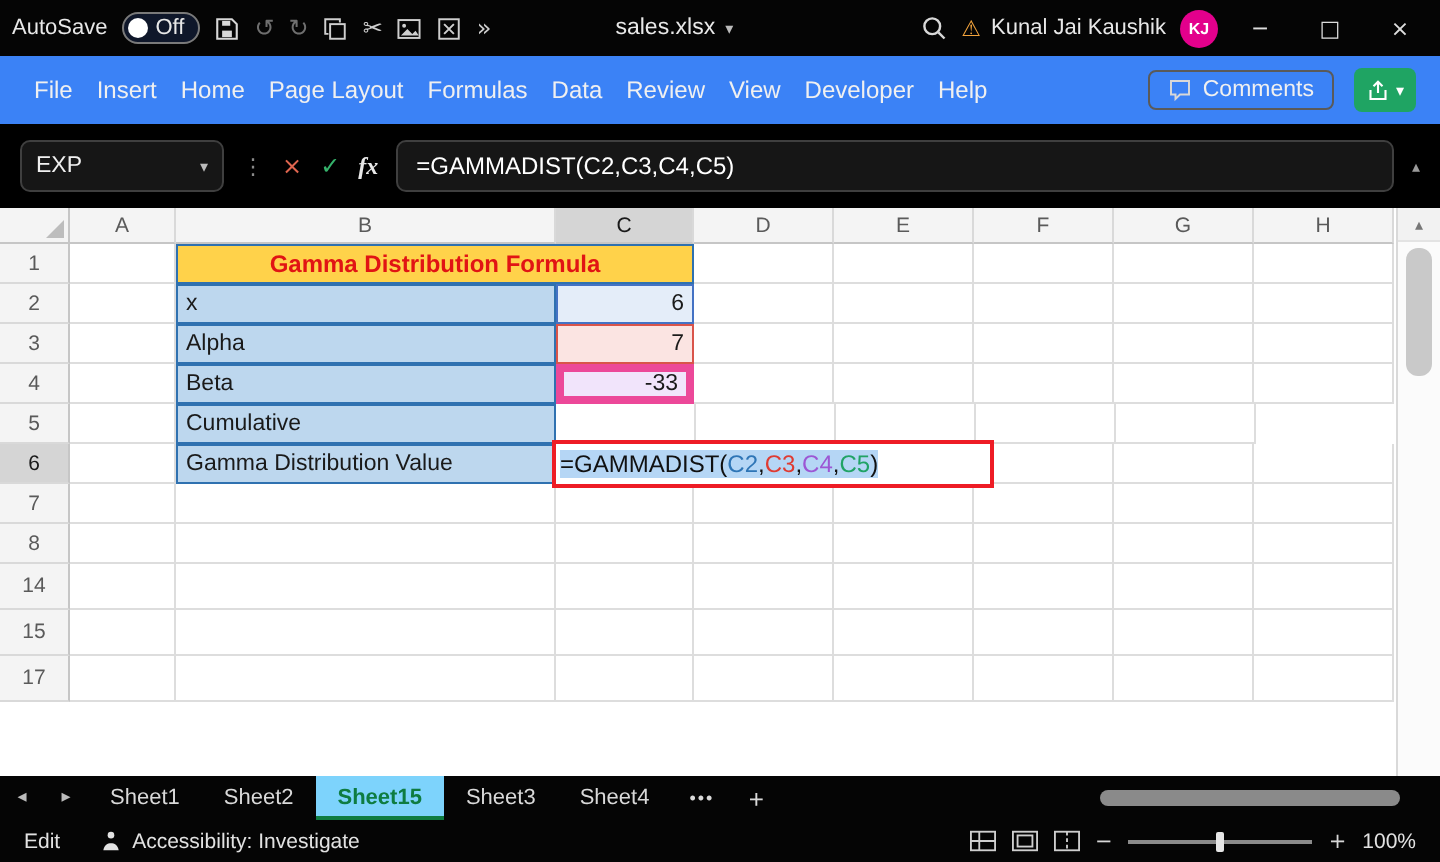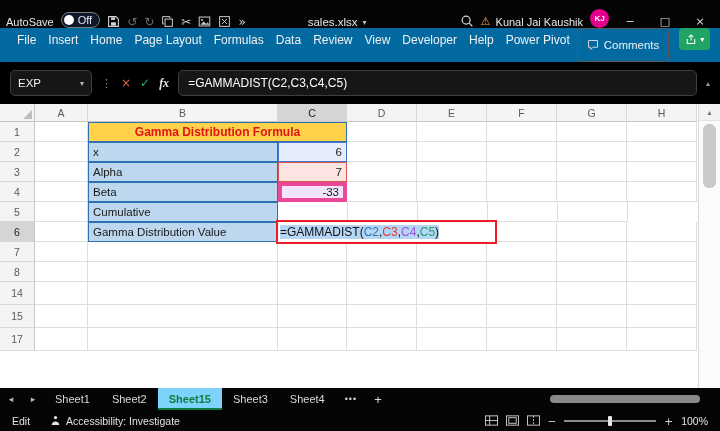--- a/index.html
+++ b/index.html
@@ -1,43 +1,43 @@
 <!DOCTYPE html>
 <html><head>
 <meta charset="utf-8">
 <style>
   *{margin:0;padding:0;box-sizing:border-box}
   html,body{width:720px;height:431px;overflow:hidden}
   body{font-family:"Liberation Sans",sans-serif;background:#000;font-size:12px;-webkit-font-smoothing:antialiased}
   .app{display:flex;flex-direction:column;width:720px;height:431px}
 
   
-  .titlebar{flex:0 0 28px;background:#050505;display:flex;align-items:flex-end;padding:0 6px;color:#e8e8e8;font-size:11px;gap:7px}
+  .titlebar{flex:0 0 28px;background:#050505;display:flex;align-items:center;padding:0 6px;color:#e8e8e8;font-size:11px;gap:7px}
   .pill{display:inline-flex;align-items:center;gap:4px;border:1px solid #7a7a7a;border-radius:9px;padding:1px 7px 1px 2px;background:#0f172a;cursor:pointer}
   .knob{width:10px;height:10px;border-radius:50%;background:#fff}
   .tbg{color:#cfcfcf;font-family:"DejaVu Sans",sans-serif;font-size:12px;line-height:1}
   .dim{color:#6f6f6f}
   .tbicon{display:flex;align-items:center}
   .fileg{display:flex;align-items:center;gap:5px;margin-left:55px;font-size:11.5px;cursor:pointer}
   .caret{font-size:8px;color:#bbb;font-family:"DejaVu Sans",sans-serif}
   .searchg{margin-left:auto}
   .userg{display:flex;align-items:center;gap:5px;cursor:pointer}
   .warn{color:#F2A33C;font-size:11px;font-family:"DejaVu Sans",sans-serif}
   .avatar{width:19px;height:19px;border-radius:50%;background:#E3008C;color:#fff;font-size:8px;font-weight:700;display:flex;align-items:center;justify-content:center}
   .winb{width:28px;text-align:center;color:#ddd;font-size:11px;font-family:"DejaVu Sans",sans-serif;cursor:pointer}
 
   
-  .menubar{flex:0 0 34px;background:#0369a1;display:flex;padding:0 12px;gap:2px;color:#f0f0f0;font-size:12px}
+  .menubar{flex:0 0 34px;background:#3b82f6;display:flex;align-items:center;padding:0 12px;gap:2px;color:#f0f0f0;font-size:12px}
   .mi{padding:5px 5px;border-radius:4px;white-space:nowrap;cursor:pointer}
   .comments{margin-left:auto;display:flex;align-items:center;gap:5px;border:1px solid #5a5a5a;border-radius:4px;padding:3px 9px;font-size:11.5px;cursor:pointer}
   .share{margin-left:8px;background:#1FA463;border-radius:4px;height:22px;padding:0 6px;display:flex;align-items:center;gap:3px;color:#fff;cursor:pointer}
 
   
   .fbar{flex:0 0 42px;background:#000;display:flex;align-items:center;padding:0 10px;gap:9px}
-  .namebox{width:82px;height:26px;background:#161616;border:1px solid #3f3f3f;border-radius:5px;color:#f0f0f0;font-size:11.5px;display:flex;align-items:center;justify-content:space-between;padding:0 7px;cursor:pointer}
+  .namebox{width:102px;height:26px;background:#161616;border:1px solid #3f3f3f;border-radius:5px;color:#f0f0f0;font-size:11.5px;display:flex;align-items:center;justify-content:space-between;padding:0 7px;cursor:pointer}
   .dots{color:#8a8a8a;font-family:"DejaVu Sans",sans-serif;font-size:11px}
   .fbtn{font-size:12px;font-family:"DejaVu Sans",sans-serif;cursor:pointer}
   .xred{color:#E0654F}
   .vgreen{color:#35B26B}
   .fx{font-style:italic;font-weight:700;color:#e8e8e8;font-size:12px;font-family:"Liberation Serif",serif;cursor:pointer}
   .finput{flex:1;height:26px;background:#161616;border:1px solid #3f3f3f;border-radius:5px;color:#fff;font-size:12px;display:flex;align-items:center;padding:0 9px}
   .collapse{color:#9a9a9a;font-size:8px;font-family:"DejaVu Sans",sans-serif}
 
   
   .sheet{flex:1;background:#fff;position:relative;overflow:hidden;color:#1a1a1a}
@@ -156,21 +156,20 @@
     <span class="mi">File</span>
     <span class="mi">Insert</span>
     <span class="mi">Home</span>
     <span class="mi">Page Layout</span>
     <span class="mi">Formulas</span>
     <span class="mi">Data</span>
     <span class="mi">Review</span>
     <span class="mi">View</span>
     <span class="mi">Developer</span>
     <span class="mi">Help</span>
-    <span class="mi">Power Pivot</span>
 
     <span class="comments">
       <span class="tbicon">
         <svg width="12" height="12" viewBox="0 0 16 16">
             <path d="M2 2h12v9H8l-3 3v-3H2z" fill="none" stroke="#d8d8d8" stroke-width="1.3"></path>
           </svg>
       </span>
       <span>Comments</span>
     </span>
     <span class="share">

